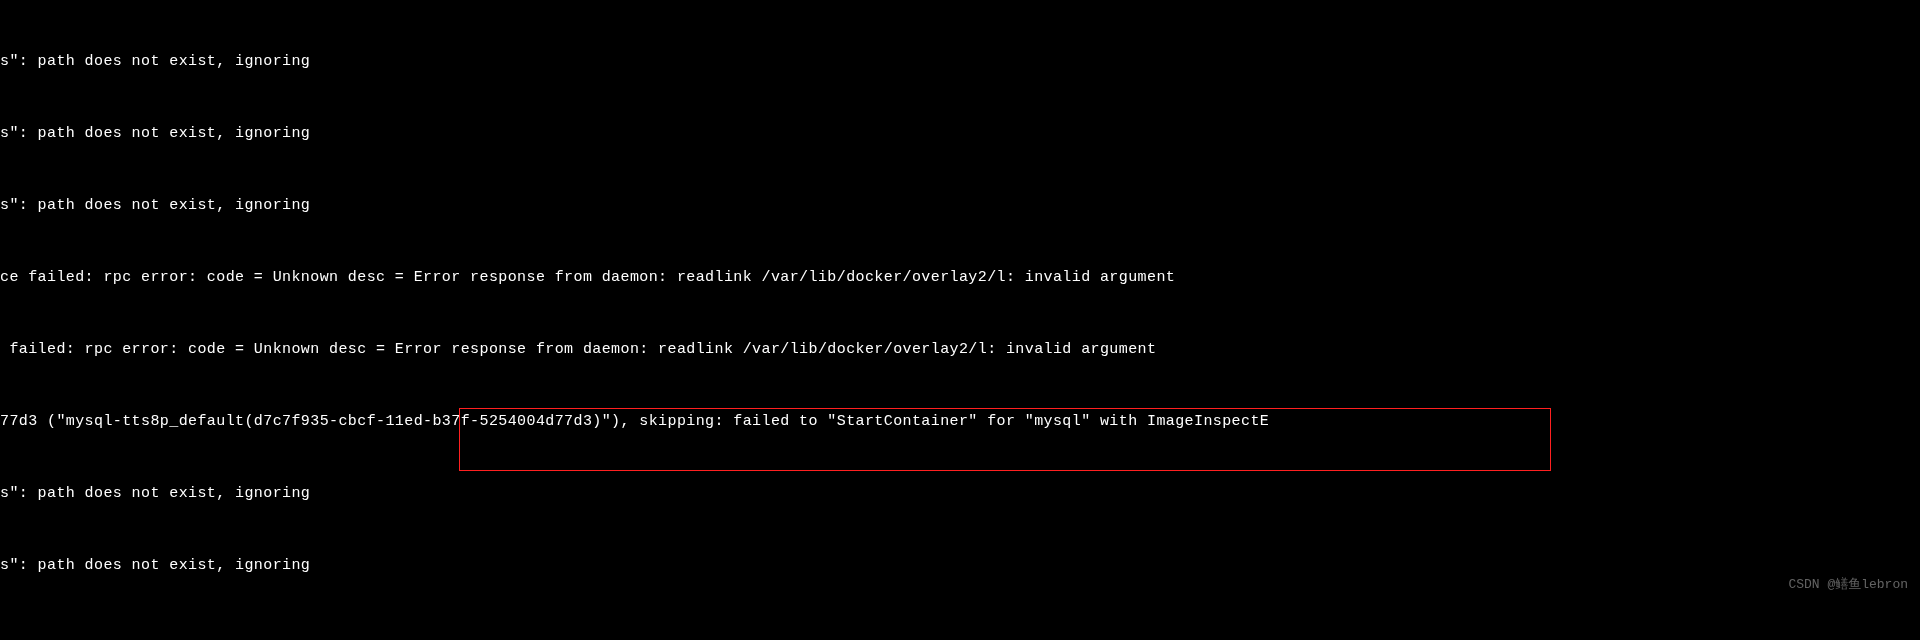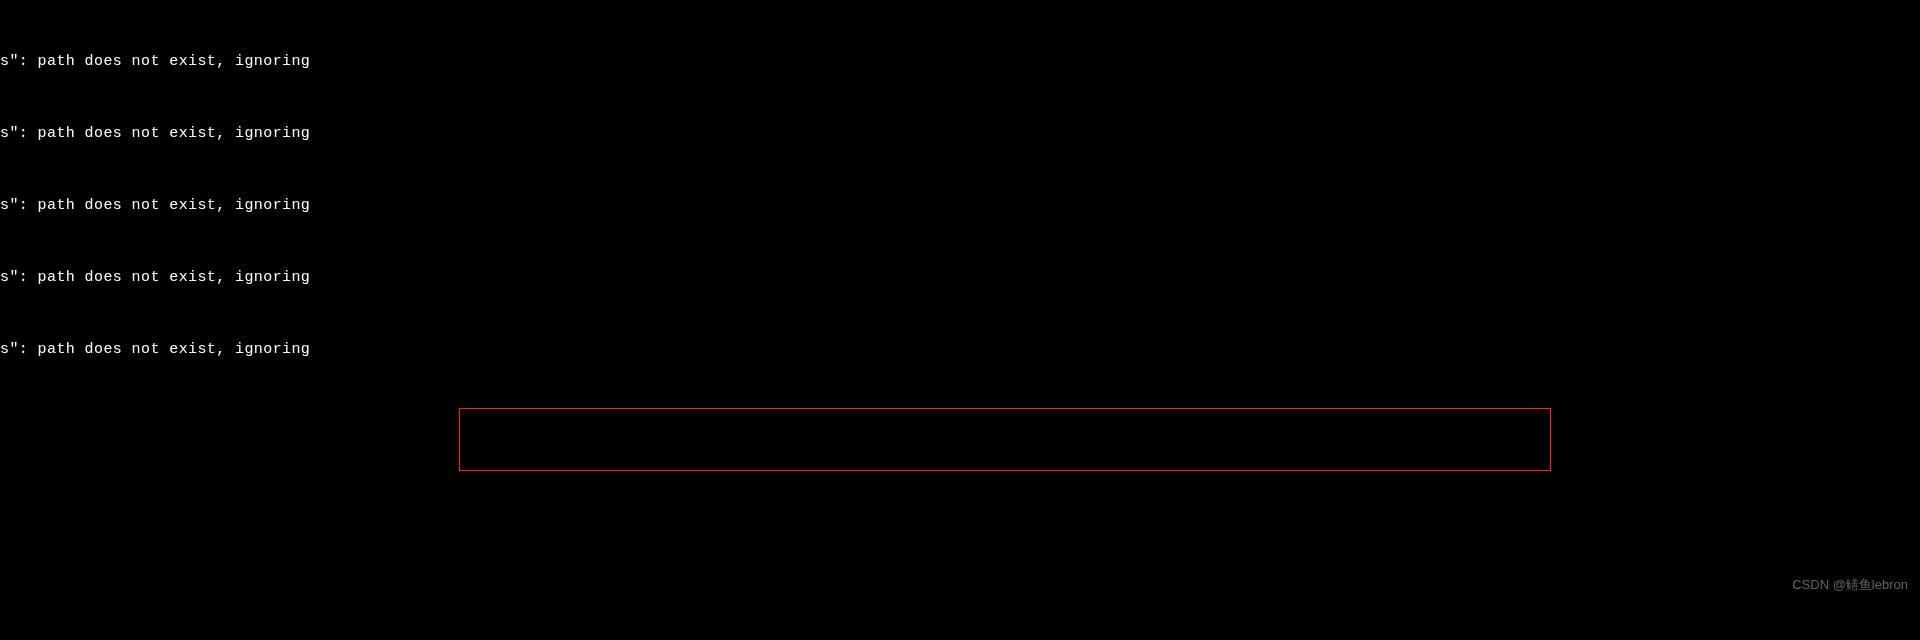--- a/index.html
+++ b/index.html
@@ -30,32 +30,35 @@
     }
     .highlight-box {
       position: absolute;
       border: 1.5px solid #ff2020;
       pointer-events: none;
       background: transparent;
     }
     .watermark {
       position: absolute;
       color: rgba(180, 180, 180, 0.55);
-      font-family: Liberation Sans, sans-serif;
+      font-family: Liberation Mono, monospace;
       font-size: 13px;
       pointer-events: none;
     }
   </style>
 </head>
 <body>
 
 <div class="terminal">
   <div class="line">s": path does not exist, ignoring</div>
   <div class="line">s": path does not exist, ignoring</div>
   <div class="line">s": path does not exist, ignoring</div>
+  <div class="line">ce failed: rpc error: code = Unknown desc = Error response from daemon: readlink /var/lib/docker/overlay2/l: invalid argument</div>
+  <div class="line"> failed: rpc error: code = Unknown desc = Error response from daemon: readlink /var/lib/docker/overlay2/l: invalid argument</div>
+  <div class="line">77d3 ("mysql-tts8p_default(d7c7f935-cbcf-11ed-b37f-5254004d77d3)"), skipping: failed to "StartContainer" for "mysql" with ImageInspectE</div>
   <div class="line">s": path does not exist, ignoring</div>
   <div class="line">s": path does not exist, ignoring</div>
   
   
   
   
   
   
   
   

